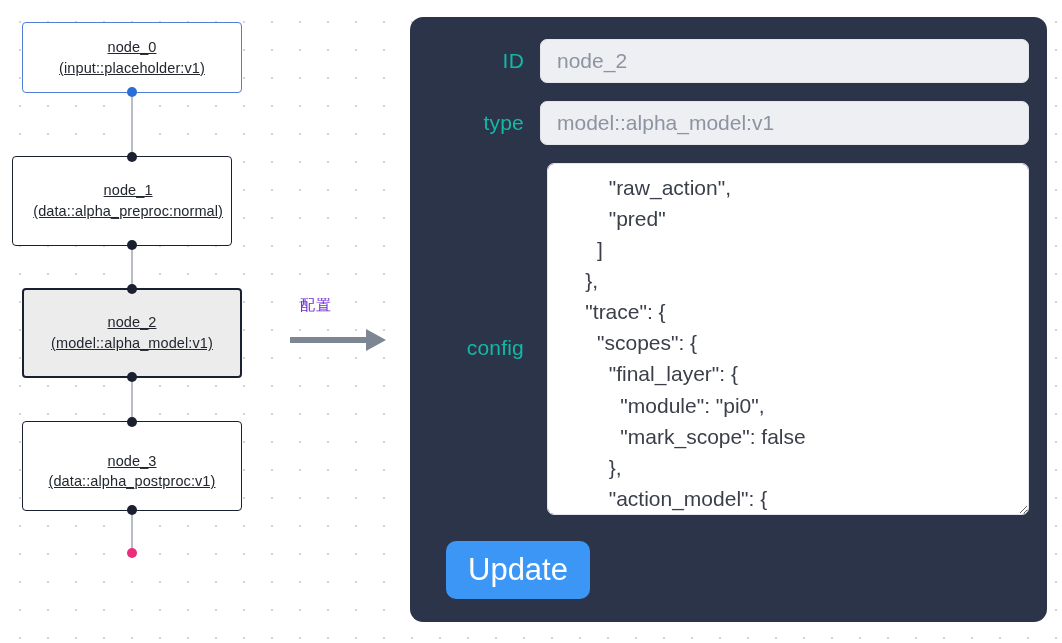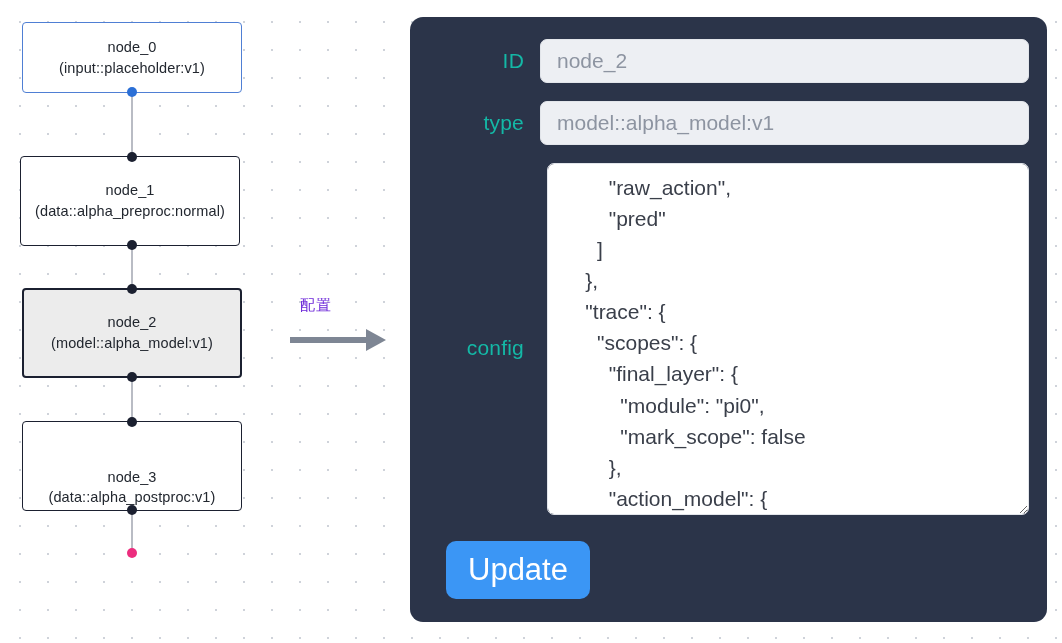--- a/index.html
+++ b/index.html
@@ -38,22 +38,23 @@
     background: #ffffff;
     border: 1.6px solid #1b2030;
     display: flex;
     align-items: center;
     justify-content: center;
     text-align: center;
     color: #22272f;
     font-size: 14.5px;
     line-height: 1.42;
     letter-spacing: .1px;
-    padding: 2px 8px;
+    padding: 18px 8px;
     box-shadow: 0 0 0 0 rgba(0,0,0,0);
+    text-decoration: underline;
   }
   .node .node-text { white-space: pre-line; }
 
   .node.is-input  { border-color: #4f7fd4; }
   .node.is-output { border-color: #ec4899; }
   .node.is-selected {
     background: #ececec;
     border-color: #1b2030;
     border-width: 2px;
   }
@@ -210,21 +211,21 @@
     <div class="edge" style="left:132px; top:243px; height:45px;"></div>
     <div class="edge" style="left:132px; top:375px; height:45px;"></div>
     <div class="edge" style="left:132px; top:509px; height:44px;"></div>
 
     <div class="node is-input" style="left:22px; top:22px; width:220px; height:71px;">
       <span class="node-text">node_0
 (input::placeholder:v1)</span>
     </div>
     <div class="port blue" style="left:132px; top:92px;"></div>
 
-    <div class="node" style="left:20px; top:156px; width:220px; height:90px;">
+    <div class="node" style="left:12px; top:156px; width:220px; height:90px;justify-content:flex-end;">
       <span class="node-text">node_1
 (data::alpha_preproc:normal)</span>
     </div>
     <div class="port" style="left:132px; top:157px;"></div>
     <div class="port" style="left:132px; top:245px;"></div>
 
     <div class="node is-selected" style="left:22px; top:288px; width:220px; height:90px;">
       <span class="node-text">node_2
 (model::alpha_model:v1)</span>
     </div>

